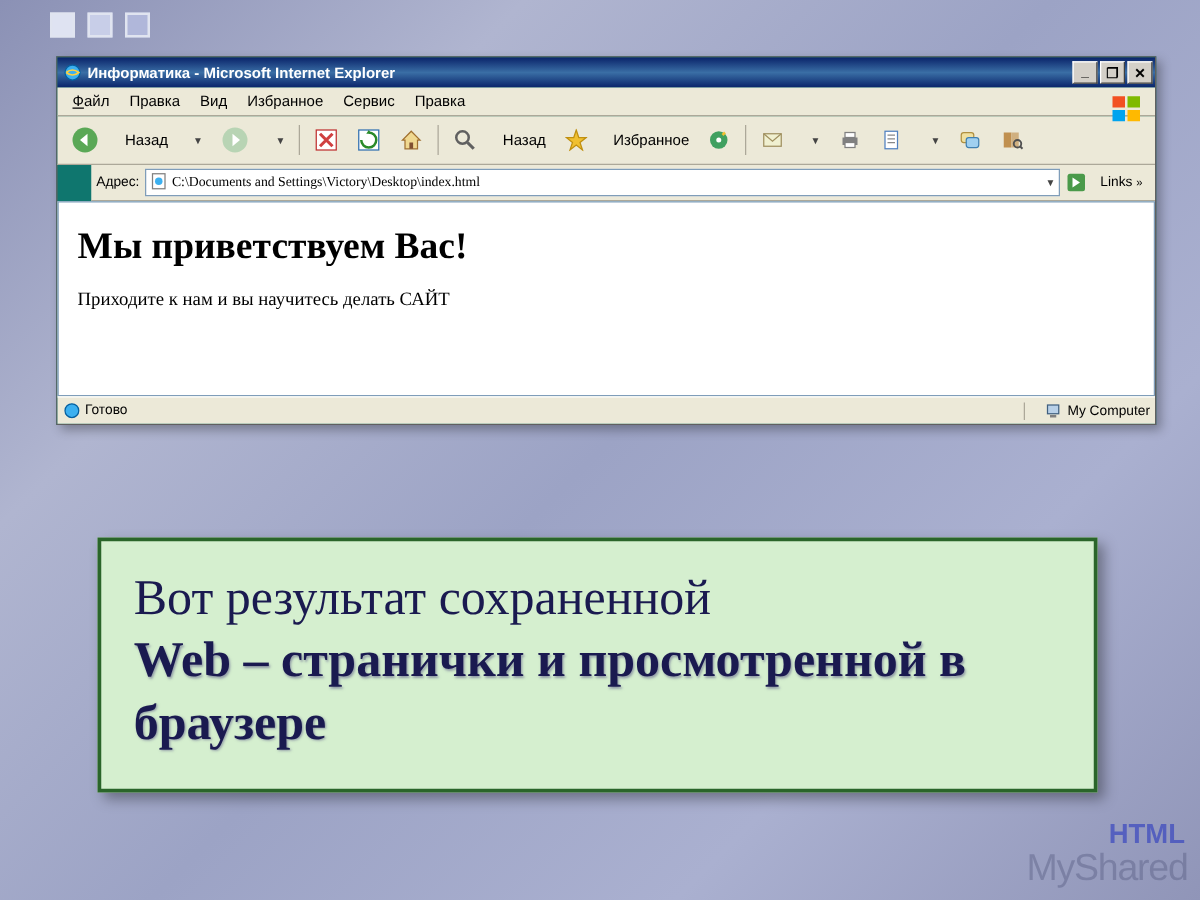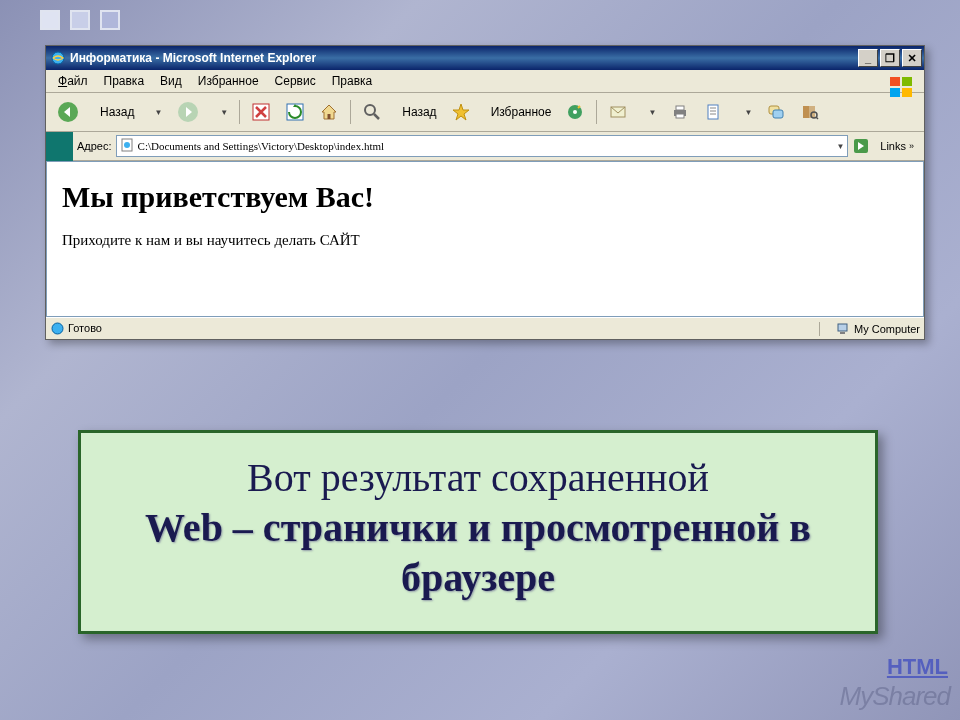--- a/index.html
+++ b/index.html
@@ -157,51 +157,49 @@
   .status-icon { width:14px;height:14px;display:flex;align-items:center;justify-content:center; }
 
   .caption-box {
     position: absolute;
     left: 78px;
     top: 430px;
     width: 800px;
     background: #d5efcf;
     border: 3px solid #2a652a;
     padding: 20px 26px 28px;
-    text-align: center;
+    text-align: left;
     box-shadow: 5px 5px 10px rgba(0,0,0,0.35);
   }
   .caption-text {
     font-family: "Times New Roman", serif;
     font-size: 40px;
     color: #1a1a50;
     line-height: 1.25;
   }
   .caption-text .bold { font-weight: bold; text-shadow: 1px 1px 2px rgba(100,100,140,0.6); }
 
   .watermark {
     position: absolute;
     right: 10px;
     bottom: 8px;
     color: #5a5f85;
     opacity: 0.45;
     font-family: Arial;
-    font-size: 26px;
-    font-style: italic;
+    font-size: 30px;
     letter-spacing: -1px;
   }
   .corner-link {
     position: absolute;
     right: 12px;
     bottom: 40px;
     color: #2030c0;
     font-family: Arial;
     font-size: 22px;
     font-weight: bold;
-    text-decoration: underline;
     opacity: 0.55;
   }
 </style>
 </head>
 <body>
 
 <div class="deco-square deco1"></div>
 <div class="deco-square deco2"></div>
 <div class="deco-square deco3"></div>
 

